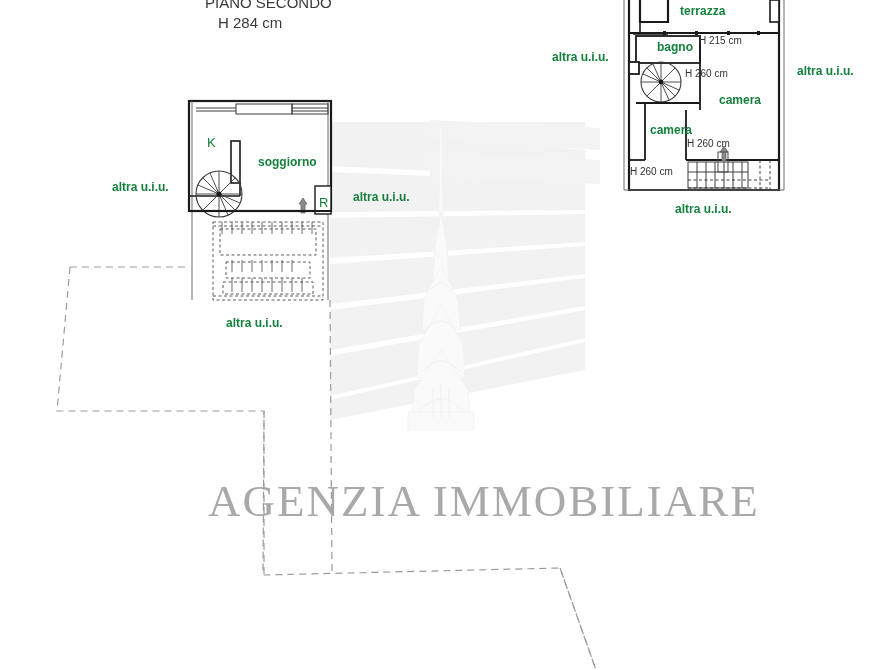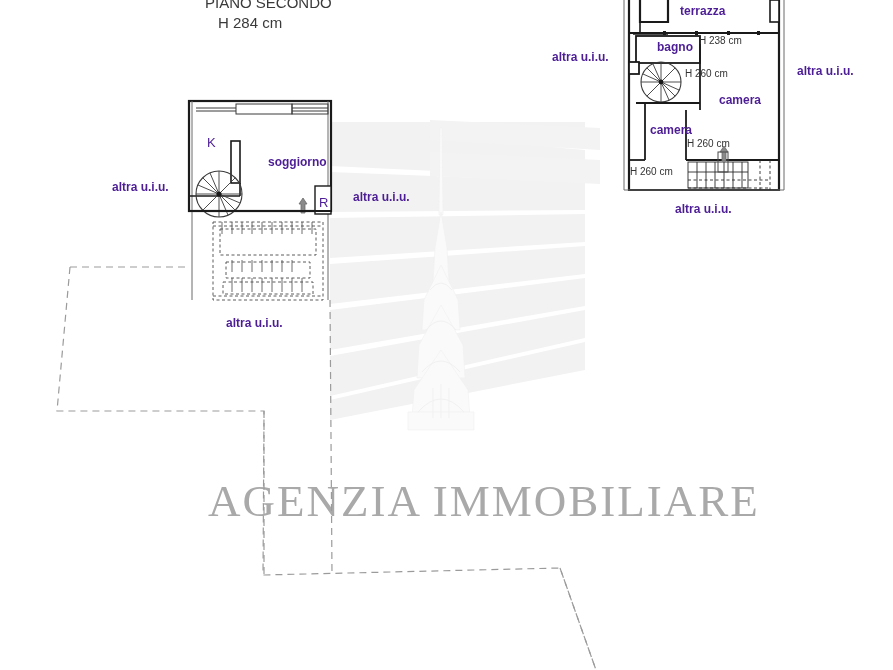--- a/index.html
+++ b/index.html
@@ -43,21 +43,21 @@
   #wm-line2 {
     left: 222px;
     top: 468px;
     font-size: 104px;
     letter-spacing: 6px;
   }
 
   .plan-label {
     position: absolute;
     font-family: "Liberation Sans", sans-serif;
-    color: #4c1d95;
+    color: #15803d;
     white-space: nowrap;
     font-weight: bold;
   }
   .lbl-room { font-size: 12px; }
   .lbl-letter { font-size: 13px; font-weight: normal; }
   .lbl-altra { font-size: 12px; }
   .lbl-h { font-size: 10px; font-weight: normal; color: #333; }
   .title-txt {
     position: absolute;
     font-family: "Liberation Sans", sans-serif;
@@ -303,33 +303,33 @@
       </g>
     </svg>
   </div>
 
   <div class="layer" id="text-layer">
 
     <div class="title-txt" style="left:205px; top:-6px;">PIANO SECONDO</div>
     <div class="title-txt" style="left:218px; top:14px;">H 284 cm</div>
 
     <div class="plan-label lbl-letter" style="left:207px; top:135px;">K</div>
-    <div class="plan-label lbl-room" style="left:268px; top:155px;">soggiorno</div>
+    <div class="plan-label lbl-room" style="left:258px; top:155px;">soggiorno</div>
     <div class="plan-label lbl-letter" style="left:319px; top:195px;">R</div>
 
     <div class="plan-label lbl-altra" style="left:112px; top:180px;">altra u.i.u.</div>
     <div class="plan-label lbl-altra" style="left:353px; top:190px;">altra u.i.u.</div>
     <div class="plan-label lbl-altra" style="left:226px; top:316px;">altra u.i.u.</div>
 
     <div class="plan-label lbl-room" style="left:680px; top:4px;">terrazza</div>
     <div class="plan-label lbl-room" style="left:657px; top:40px;">bagno</div>
     <div class="plan-label lbl-room" style="left:719px; top:93px;">camera</div>
     <div class="plan-label lbl-room" style="left:650px; top:123px;">camera</div>
 
-    <div class="plan-label lbl-h" style="left:699px; top:35px;">H 238 cm</div>
+    <div class="plan-label lbl-h" style="left:699px; top:35px;">H 215 cm</div>
     <div class="plan-label lbl-h" style="left:685px; top:68px;">H 260 cm</div>
     <div class="plan-label lbl-h" style="left:687px; top:138px;">H 260 cm</div>
     <div class="plan-label lbl-h" style="left:630px; top:166px;">H 260 cm</div>
 
     <div class="plan-label lbl-altra" style="left:552px; top:50px;">altra u.i.u.</div>
     <div class="plan-label lbl-altra" style="left:797px; top:64px;">altra u.i.u.</div>
     <div class="plan-label lbl-altra" style="left:675px; top:202px;">altra u.i.u.</div>
   </div>
 
 </div>

